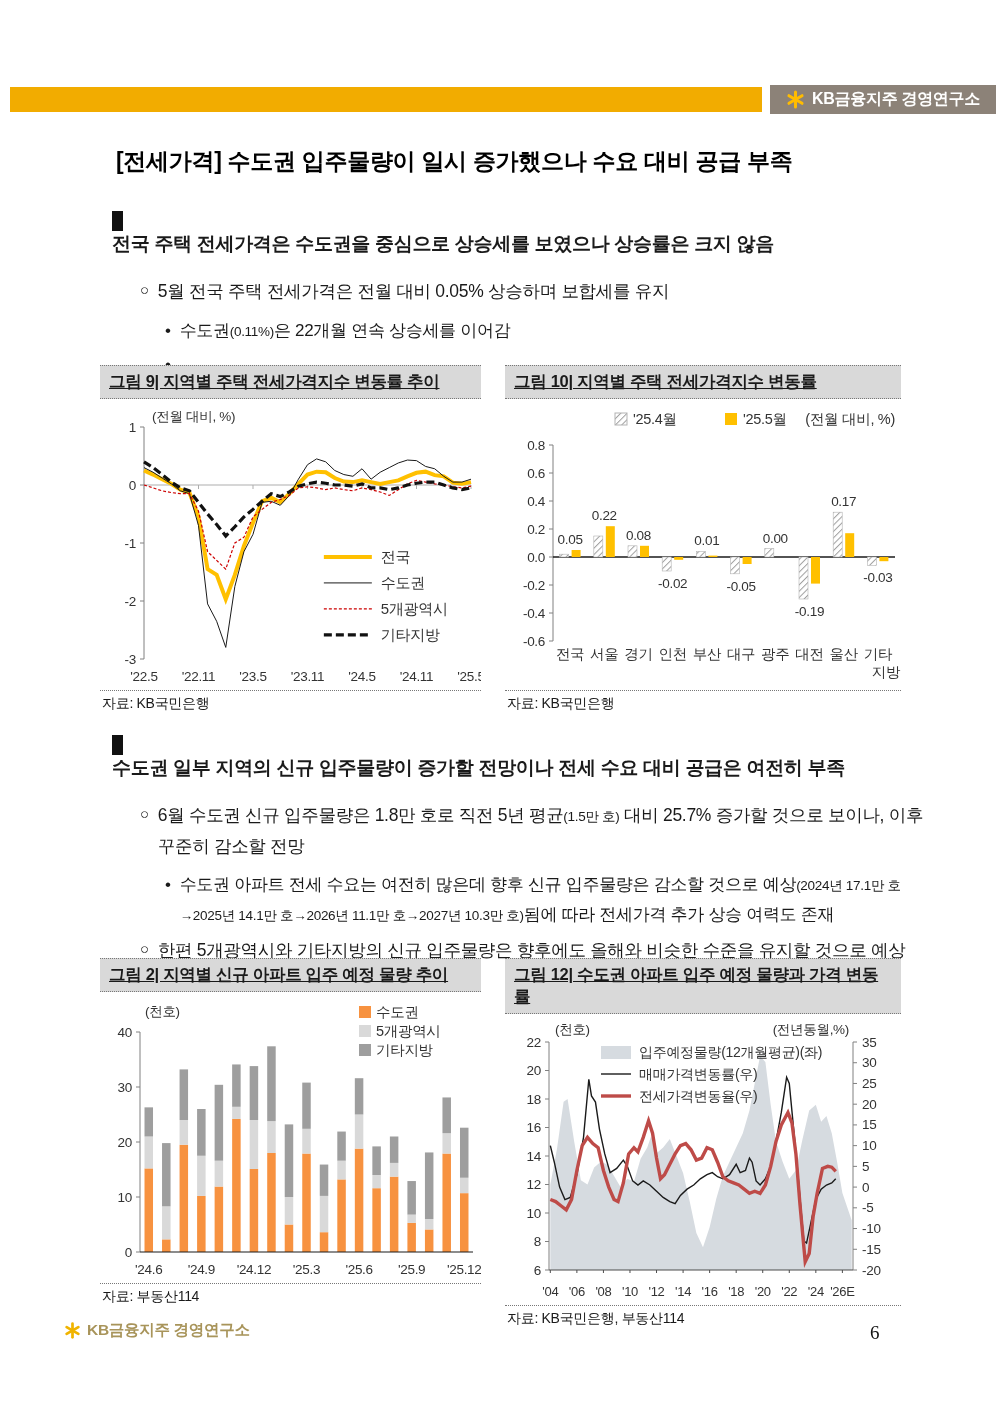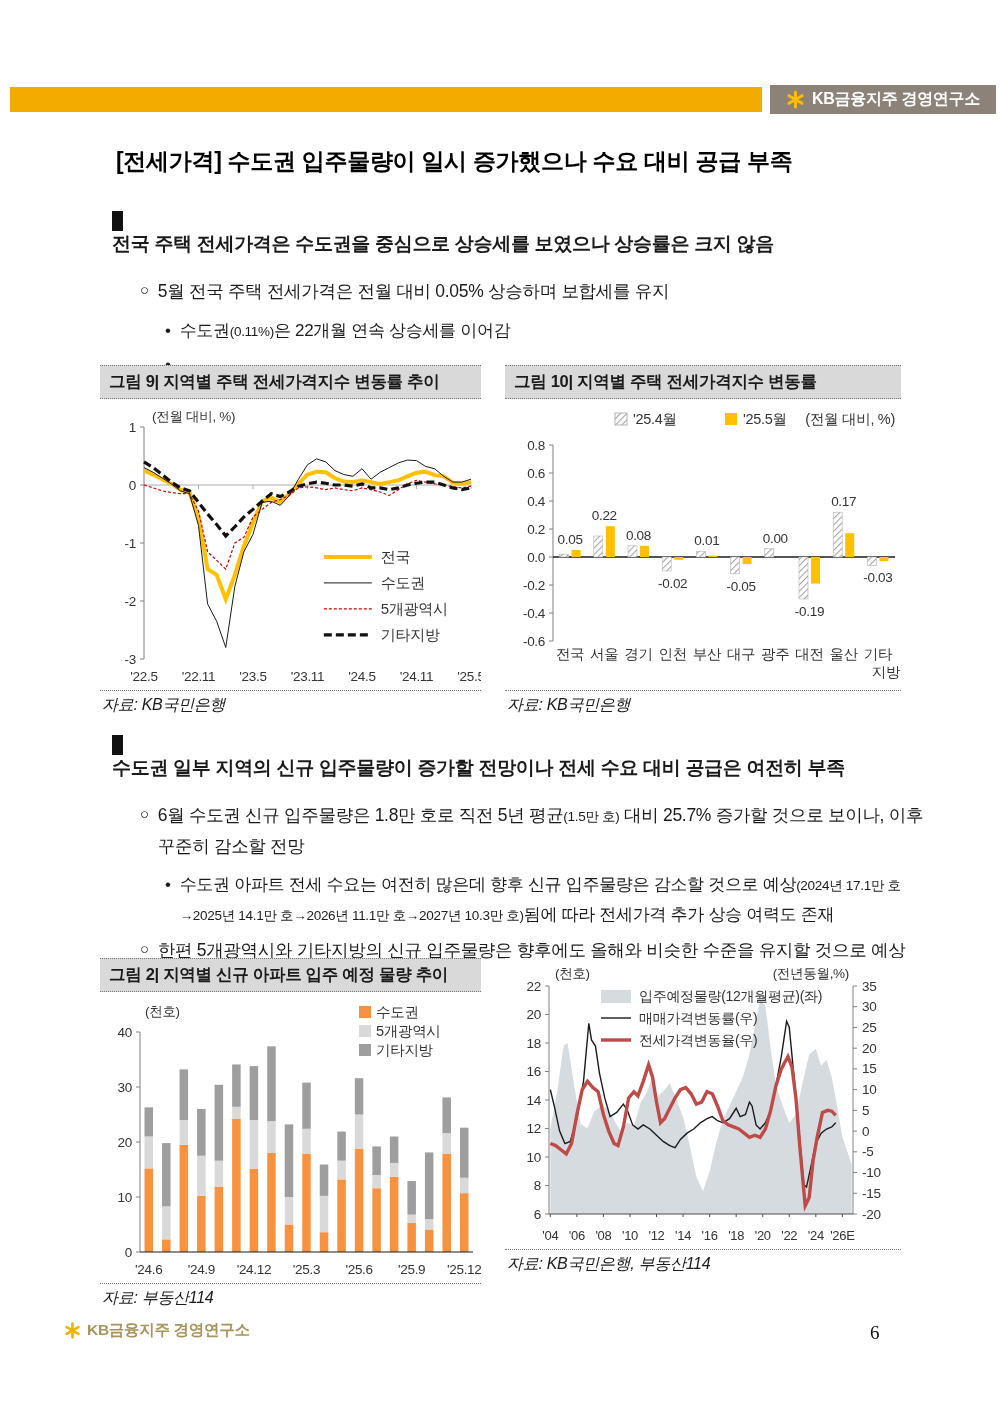--- a/index.html
+++ b/index.html
@@ -20,23 +20,23 @@
   .bullet.dot{margin:0 0 5px 53px;font-size:17px;}
   .bmark{flex:none;}
   .bullet.circle .bmark{font-size:15px;font-weight:bold;margin-top:1px;}
   .small-run{font-size:13.5px;margin-top:38px;}
   .fig{position:absolute;}
   #fig-0{left:100px;top:365px;width:381px;}
   #fig-1{left:505px;top:365px;width:396px;}
   #fig-2{left:100px;top:958px;width:381px;}
   #fig-3{left:505px;top:958px;width:396px;}
   .fig-title{background:#D9D9D9;border-top:1px dotted #777;border-bottom:1px dotted #777;
-             font-size:16.5px;font-weight:bold;padding:5px 9px;color:#1a1a1a;}
+             font-size:16.5px;font-weight:bold;padding:5px 9px;color:#1a1a1a;text-decoration:underline;}
   .fig-body{padding:2px 0 1px 0;background:#fff;}
-  .fig-source{border-top:1px dotted #777;font-size:16px;padding:4px 2px 0 2px;color:#1a1a1a;font-style:italic;}
+  .fig-source{border-top:1px dotted #777;font-size:14px;padding:4px 2px 0 2px;color:#1a1a1a;}
   .footer-brand{position:absolute;left:64px;top:1320px;display:flex;align-items:center;gap:6px;
                 font-weight:bold;font-size:15.5px;color:#A8945A;}
   .page-num{position:absolute;left:870px;top:1322px;font-family:"Liberation Serif","DejaVu Serif",serif;
             font-size:19px;color:#111;}
   svg{display:block;}
   svg text{font-family:"Liberation Sans","DejaVu Sans",sans-serif;}
 </style>
 </head>
 <body>
 
@@ -312,20 +312,21 @@
           <rect x="259" y="31" width="12" height="12" fill="#D9D9D9"></rect>
           <text x="276" y="42" font-size="14.5" fill="#333" text-anchor="start" font-weight="normal">5개광역시</text>
           <rect x="259" y="50" width="12" height="12" fill="#9E9E9E"></rect>
           <text x="276" y="61" font-size="14.5" fill="#333" text-anchor="start" font-weight="normal">기타지방</text>
         </svg>
       </div>
     <div class="fig-source">자료: 부동산114</div>
   </div>
 
   <div class="fig" id="fig-3">
+    <div class="fig-title">그림 12| 수도권 아파트 입주 예정 물량과 가격 변동률</div>
     <div class="fig-body">
         <svg width="396" height="288" viewBox="0 0 396 288">
           <polygon points="45.32751091702937,168.5 51.96506550218225,132.875 58.602620087335126,85.85 62.58515283842625,83 69.22270742357912,125.75 75.86026200873201,164.225 82.49781659388489,168.5 89.13537117903776,151.4 95.77292576419063,145.7 102.41048034934352,148.55 109.0480349344964,159.95000000000002 115.68558951964927,171.35 122.32314410480215,162.79999999999998 128.96069868995502,165.65 135.5982532751079,142.85 142.23580786026076,131.45 146.2183406113519,120.05 151.5283842794754,137.15 158.1659388646283,131.45 164.80349344978117,122.9 171.44104803493406,140 178.07860262008694,157.1 184.7161572052398,185.6 191.35371179039268,216.95000000000002 197.99126637554556,231.20000000000002 204.62882096069845,211.25 211.2663755458513,182.75 217.9039301310042,159.95000000000002 224.54148471615707,145.7 231.17903930130996,131.45 237.81659388646284,117.2 244.4541484716157,94.4 251.09170305676858,60.19999999999998 255.0742358078597,40.25 260.38427947598325,45.94999999999998 265.6943231441037,88.69999999999999 271.0043668122272,125.75 277.6419213973801,145.7 284.279475982533,162.79999999999998 290.91703056768586,154.25 297.55458515283874,122.9 304.1921397379916,94.4 310.8296943231445,88.69999999999999 316.139737991268,105.80000000000003 321.44978165938846,100.1 326.759825327512,117.2 332.0698689956325,145.7 337.379912663756,177.04999999999998 346.6724890829706,204.125 346.6724890829706,254 45.32751091702937,254" fill="#D6DBE0"></polygon>
           <line x1="44" y1="26" x2="44" y2="254" stroke="#808080"></line>
           <line x1="40" y1="254" x2="44" y2="254" stroke="#808080"></line>
           <text x="36" y="258.5" font-size="13.5" fill="#333" text-anchor="end" font-weight="normal">6</text>
           <line x1="40" y1="225.5" x2="44" y2="225.5" stroke="#808080"></line>
           <text x="36" y="230" font-size="13.5" fill="#333" text-anchor="end" font-weight="normal">8</text>
           <line x1="40" y1="197" x2="44" y2="197" stroke="#808080"></line>
           <text x="36" y="201.5" font-size="13.5" fill="#333" text-anchor="end" font-weight="normal">10</text>

